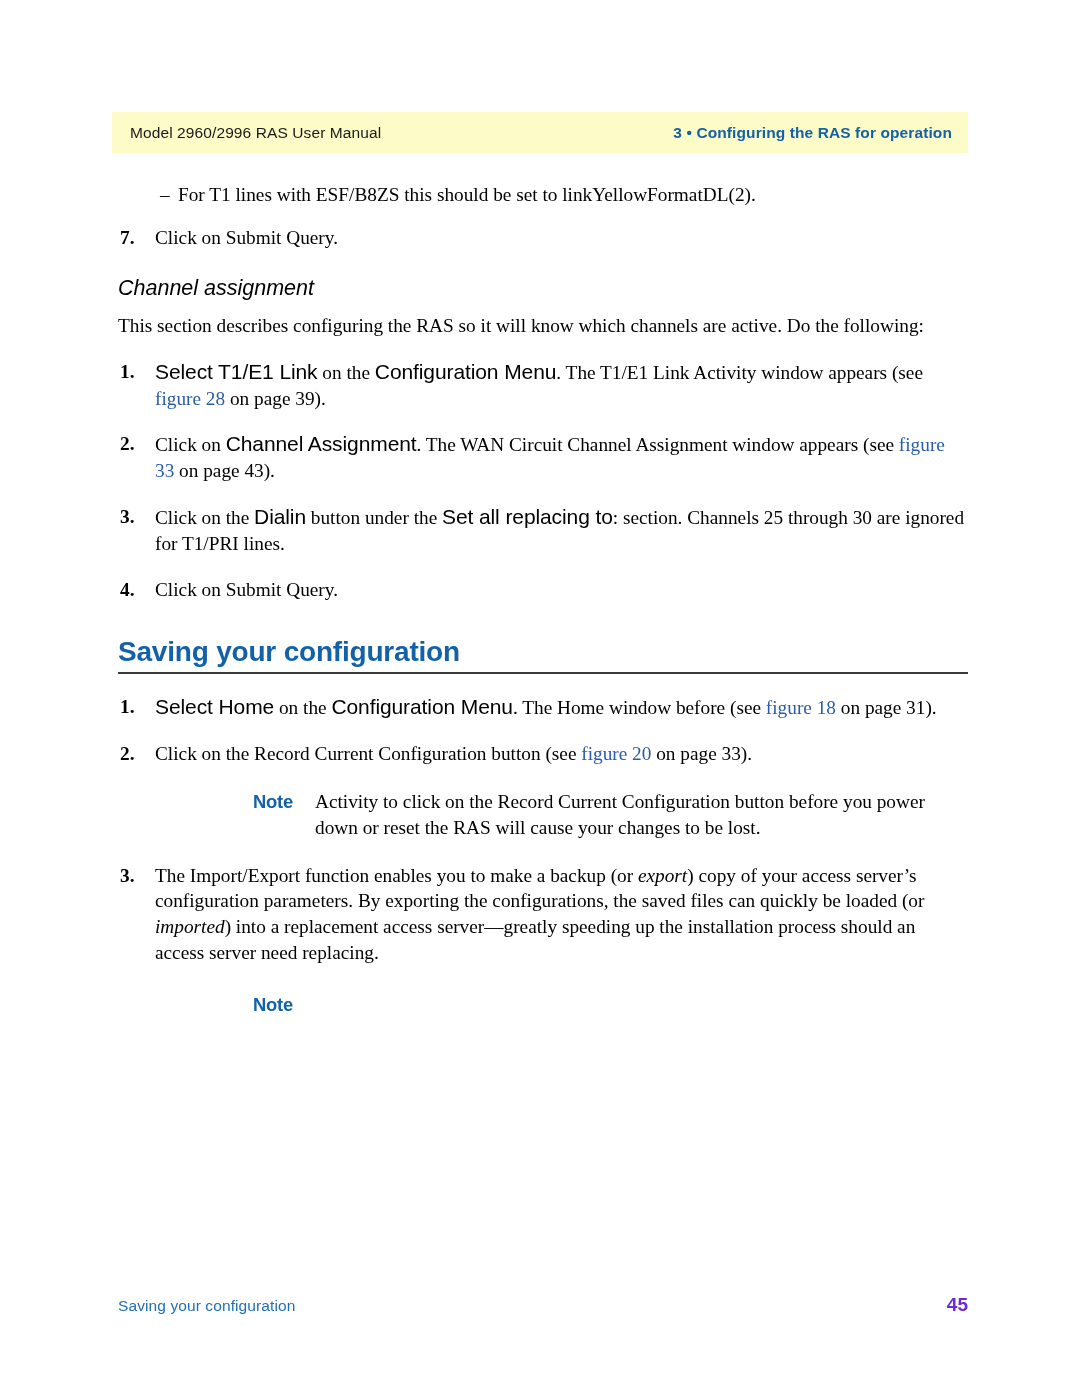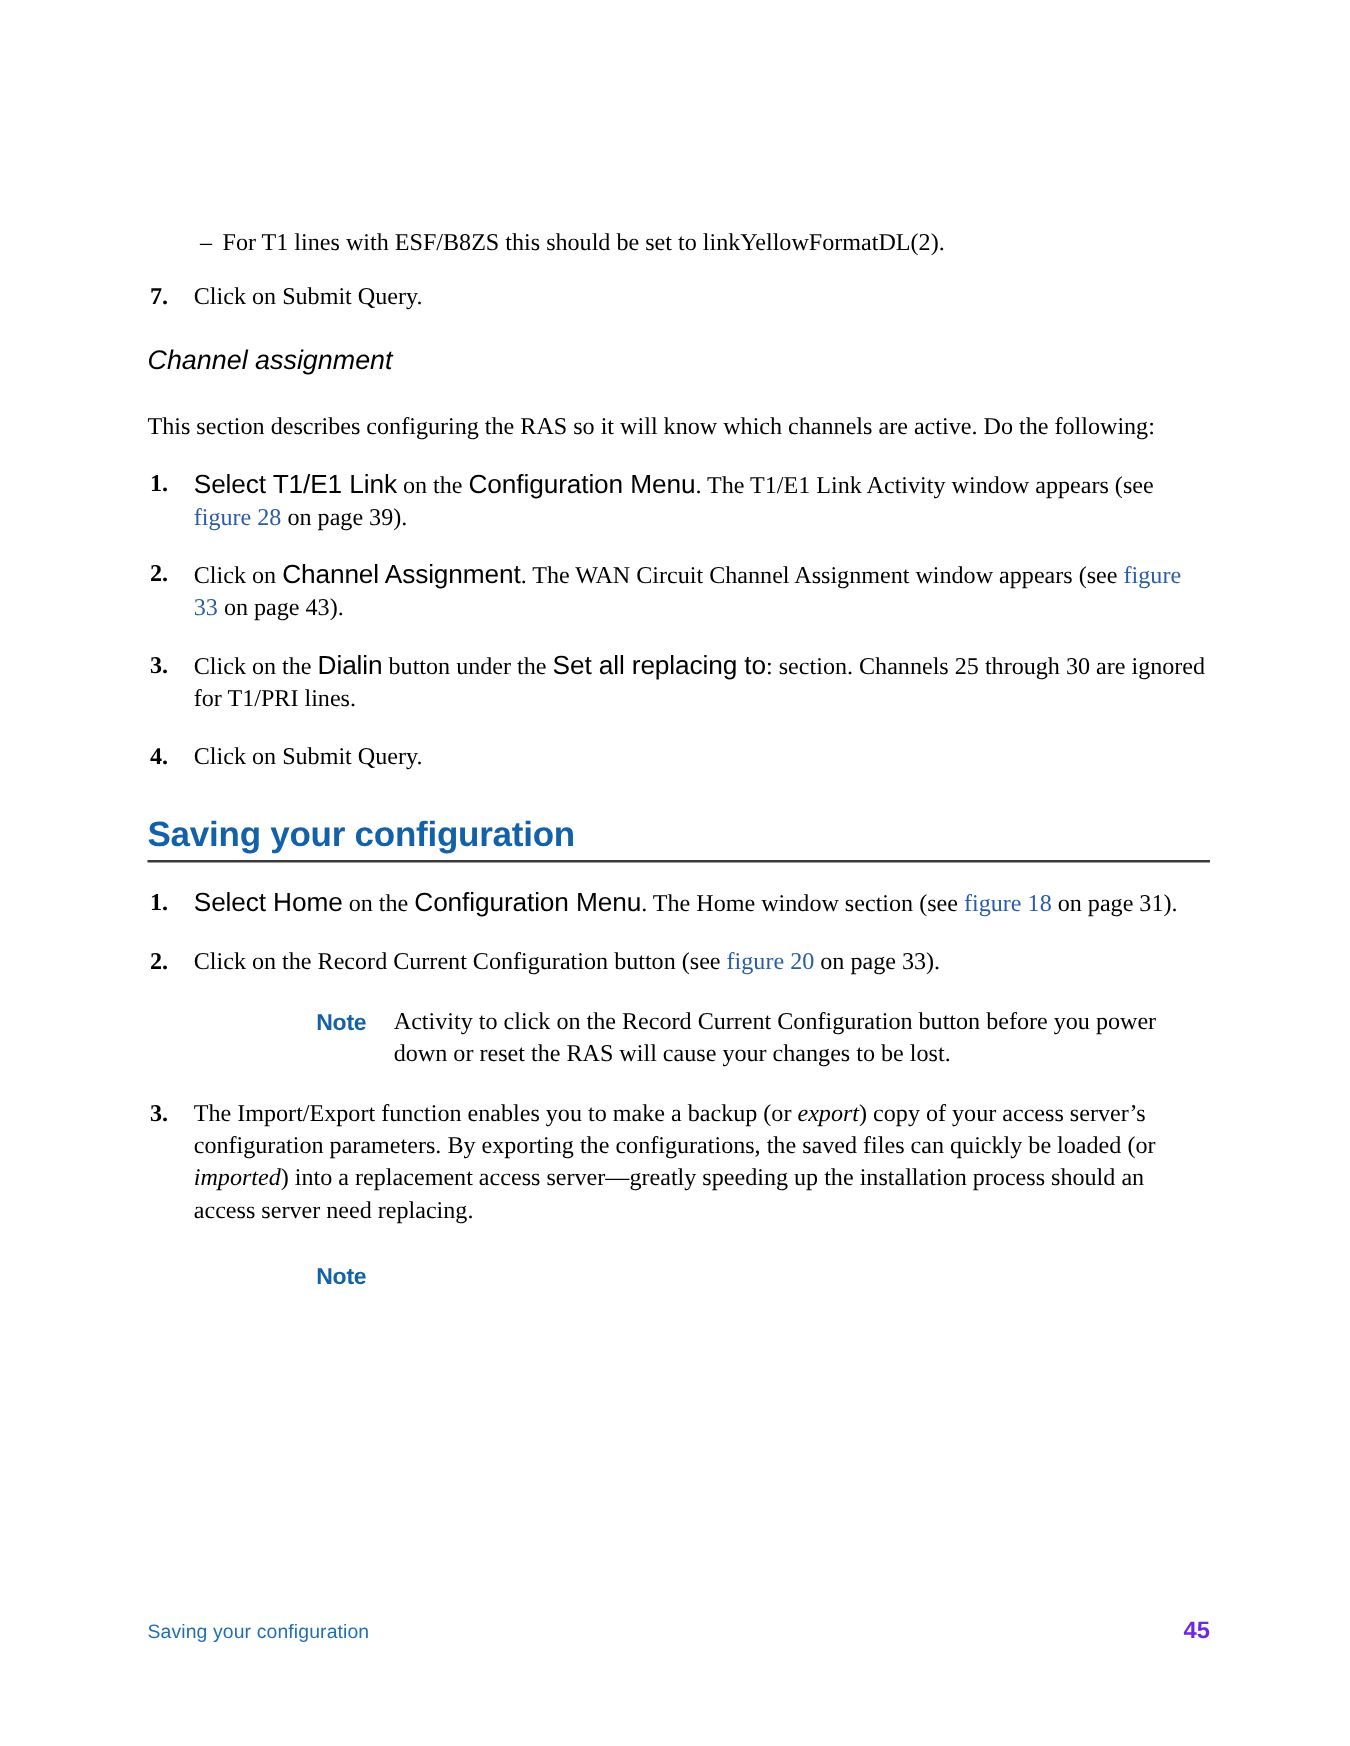--- a/index.html
+++ b/index.html
@@ -107,21 +107,21 @@
   }
   .num-item .num {
     position: absolute;
     left: 2px;
     top: 0;
     font-family: "Liberation Serif", serif;
     font-weight: bold;
     font-size: 19.3px;
   }
 
-  .plain-para { margin-top: 28px; }
+  .plain-para { margin-top: 12px; }
 
   
   .section-head {
     margin-top: 34px;
   }
   .section-head .title {
     font-family: "Liberation Sans", sans-serif;
     font-weight: bold;
     font-size: 28px;
     color: #1361a8;
@@ -176,20 +176,24 @@
     font-size: 19px;
     font-weight: bold;
     color: #6d28d9;
   }
 </style>
 </head>
 <body>
 
 <div class="page">
 
+  <div class="header-band">
+    <span class="header-left">Model 2960/2996 RAS User Manual</span>
+    <span class="header-right">3 • Configuring the RAS for operation</span>
+  </div>
 
   <div class="content">
 
     <div class="dash-item">
       <span class="dash">–</span>
       <span>For T1 lines with ESF/B8ZS this should be set to linkYellowFormatDL(2).</span>
     </div>
 
     <div class="num-item" style="margin-top:17px;">
       <span class="num">7.</span>
@@ -223,21 +227,21 @@
     </div>
 
     <div class="section-head">
       <div class="title">Saving your configuration</div>
       <div class="rule"></div>
     </div>
 
 
     <div class="num-item">
       <span class="num">1.</span>
-      <span class="sans">Select Home</span><span> on the </span><span class="sans">Configuration Menu</span><span>. The Home window section (see </span><span class="xref">figure 18</span><span> on page 31).</span>
+      <span class="sans">Select Home</span><span> on the </span><span class="sans">Configuration Menu</span><span>. The Home window before (see </span><span class="xref">figure 18</span><span> on page 31).</span>
     </div>
 
     <div class="num-item">
       <span class="num">2.</span>
       <span>Click on the </span><b>Record Current Configuration</b><span> button (see </span><span class="xref">figure 20</span><span> on page 33).</span>
     </div>
 
     <div class="note">
       <span class="note-label">Note</span>
       <span>Activity to click on the </span><b>Record Current Configuration</b><span> button before you power down or reset the RAS will cause your changes to be lost.</span>

